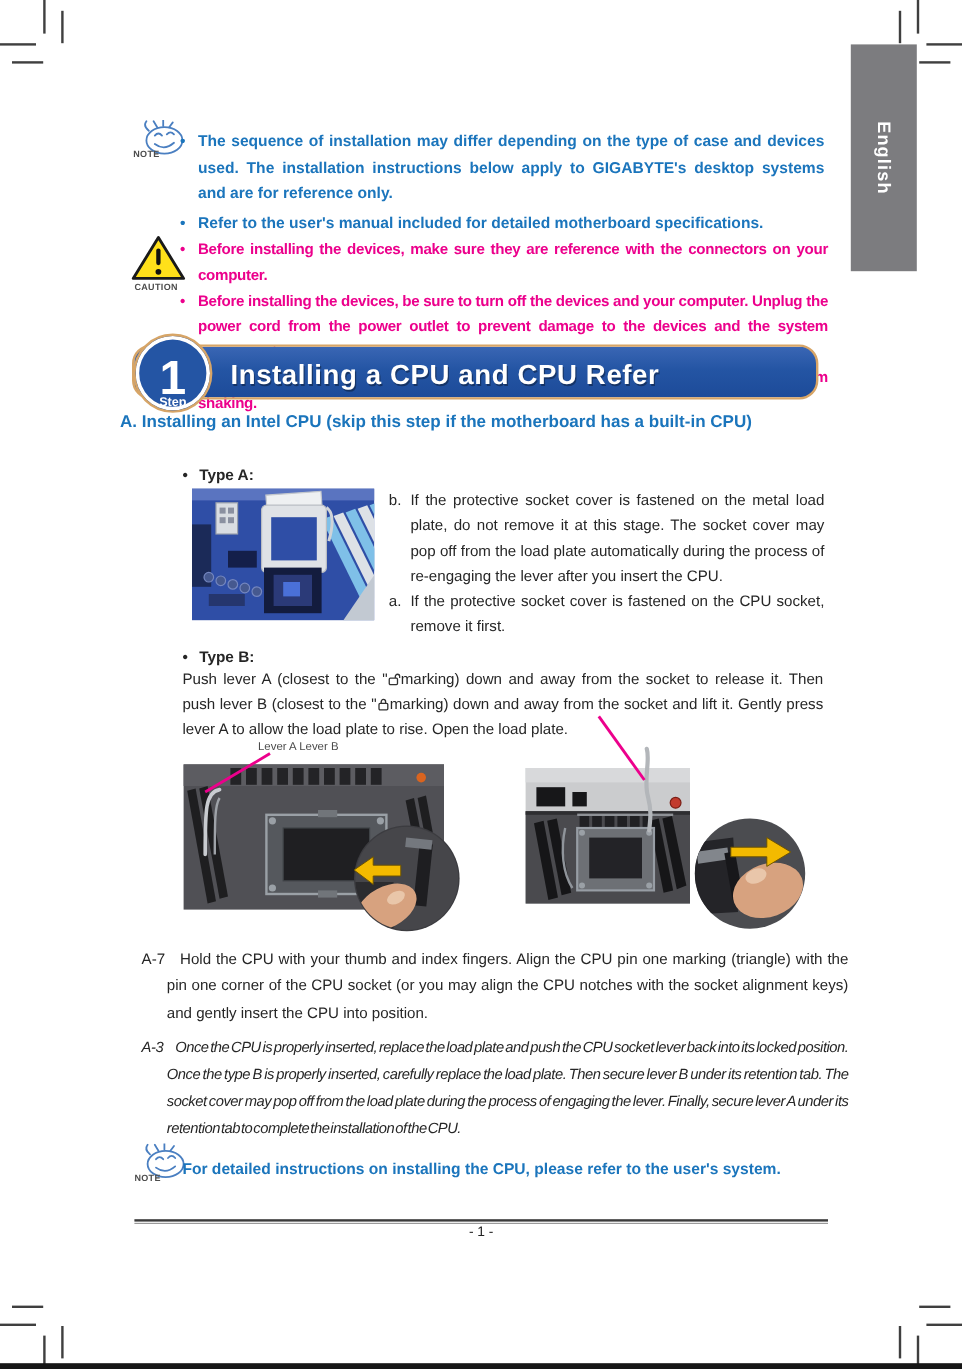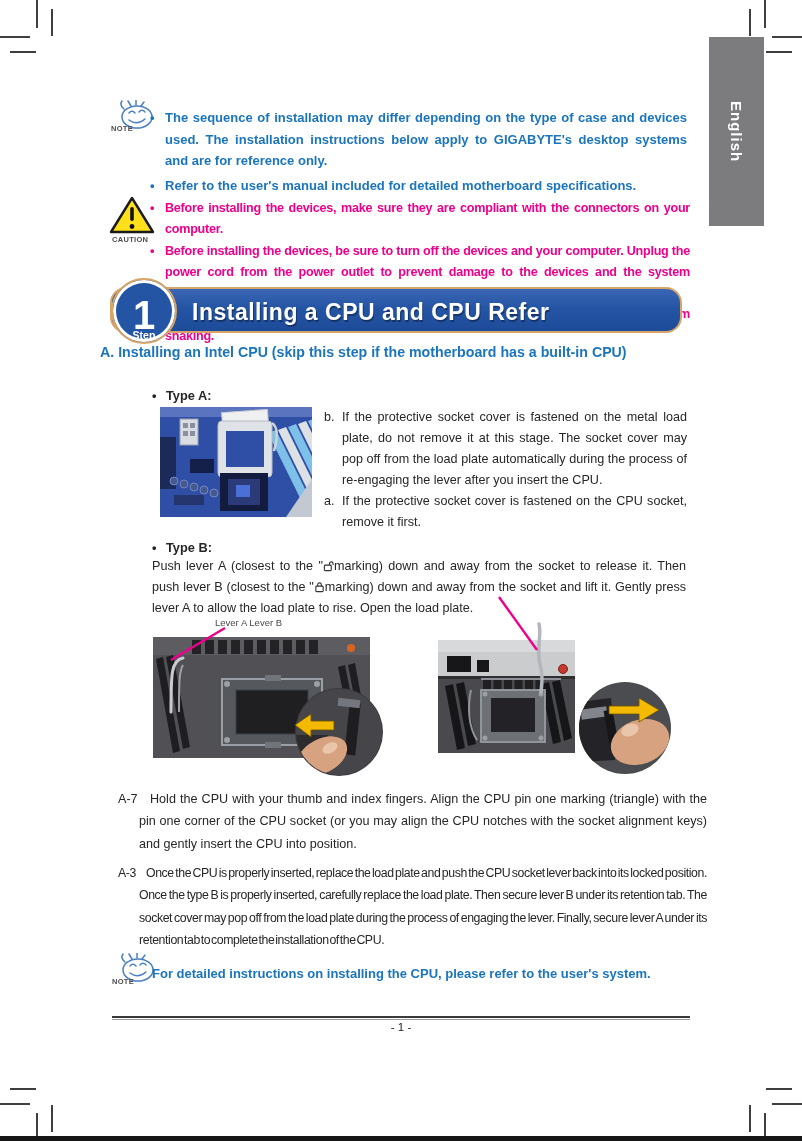--- a/index.html
+++ b/index.html
@@ -35,21 +35,21 @@
   
   .heading-a{position:absolute;left:100px;top:344px;width:600px;color:#1B75BC;font-weight:bold;font-size:14.2px;}
   .body-txt{font-size:12.6px;line-height:22.4px;color:#262626;}
   .numbered{padding-left:21px;text-indent:-21px;text-align:justify;}
   .num-label{display:inline-block;width:32px;text-indent:0;}
   .type-bullet{display:flex;font-size:12.8px;font-weight:bold;color:#262626;}
   .type-bullet .bullet{flex:none;width:14px;}
   .substep{padding-left:18px;text-indent:-18px;text-align:justify;}
   .substep .sub-label{display:inline-block;width:18px;text-indent:0;}
   .tight{line-height:21px;}
-  .a3-condensed{letter-spacing:-0.4px;word-spacing:-2.2px;font-size:12.3px;}
+  .a3-condensed{letter-spacing:-0.4px;word-spacing:-2.2px;font-size:12.3px;font-style:italic;}
   .lever-label{position:absolute;left:215px;top:617px;font-size:9.5px;color:#4a4a4a;}
   .inline-icon svg{vertical-align:-2px;}
   
   .bottom-note-txt{position:absolute;left:152px;top:966px;width:545px;color:#1B75BC;font-weight:bold;font-size:13px;}
   
   .footer-line1{position:absolute;left:112px;top:1016px;width:578px;height:2px;background:#3b3b3b;}
   .footer-line2{position:absolute;left:112px;top:1019px;width:578px;height:1px;background:#9a9a9a;}
   .page-num{position:absolute;left:112px;top:1021px;width:578px;text-align:center;font-size:11.5px;color:#222;}
   .bottom-bar{position:absolute;left:0;top:1136px;width:802px;height:5px;background:#161616;}
 </style>
@@ -111,21 +111,21 @@
       <path d="M23,2 L44,36 L2,36 Z" fill="#FFE01A" stroke="#1a1a1a" stroke-width="2.4" stroke-linejoin="round"></path>
       <rect x="21.2" y="11" width="3.6" height="14" rx="1.8" fill="#111"></rect>
       <circle cx="23" cy="30.5" r="2.4" fill="#111"></circle>
     </svg>
     <span class="icon-label" style="left:3px;top:39px">CAUTION</span>
   </div>
 
   <div class="caution-list">
     <div class="bullet-row caution-txt">
       <span class="bullet">•</span>
-      <div>Before installing the devices, make sure they are compliant with the connectors on your computer.</div>
+      <div>Before installing the devices, make sure they are reference with the connectors on your computer.</div>
     </div>
     <div class="bullet-row caution-txt">
       <span class="bullet">•</span>
       <div>Before installing the devices, be sure to turn off the devices and your computer. Unplug the power cord from the power outlet to prevent damage to the devices and the system components.</div>
     </div>
     <div class="bullet-row caution-txt">
       <span class="bullet">•</span>
       <div>Place the computer system on a stable surface to prevent improper installation resulted from shaking.</div>
     </div>
   </div>

